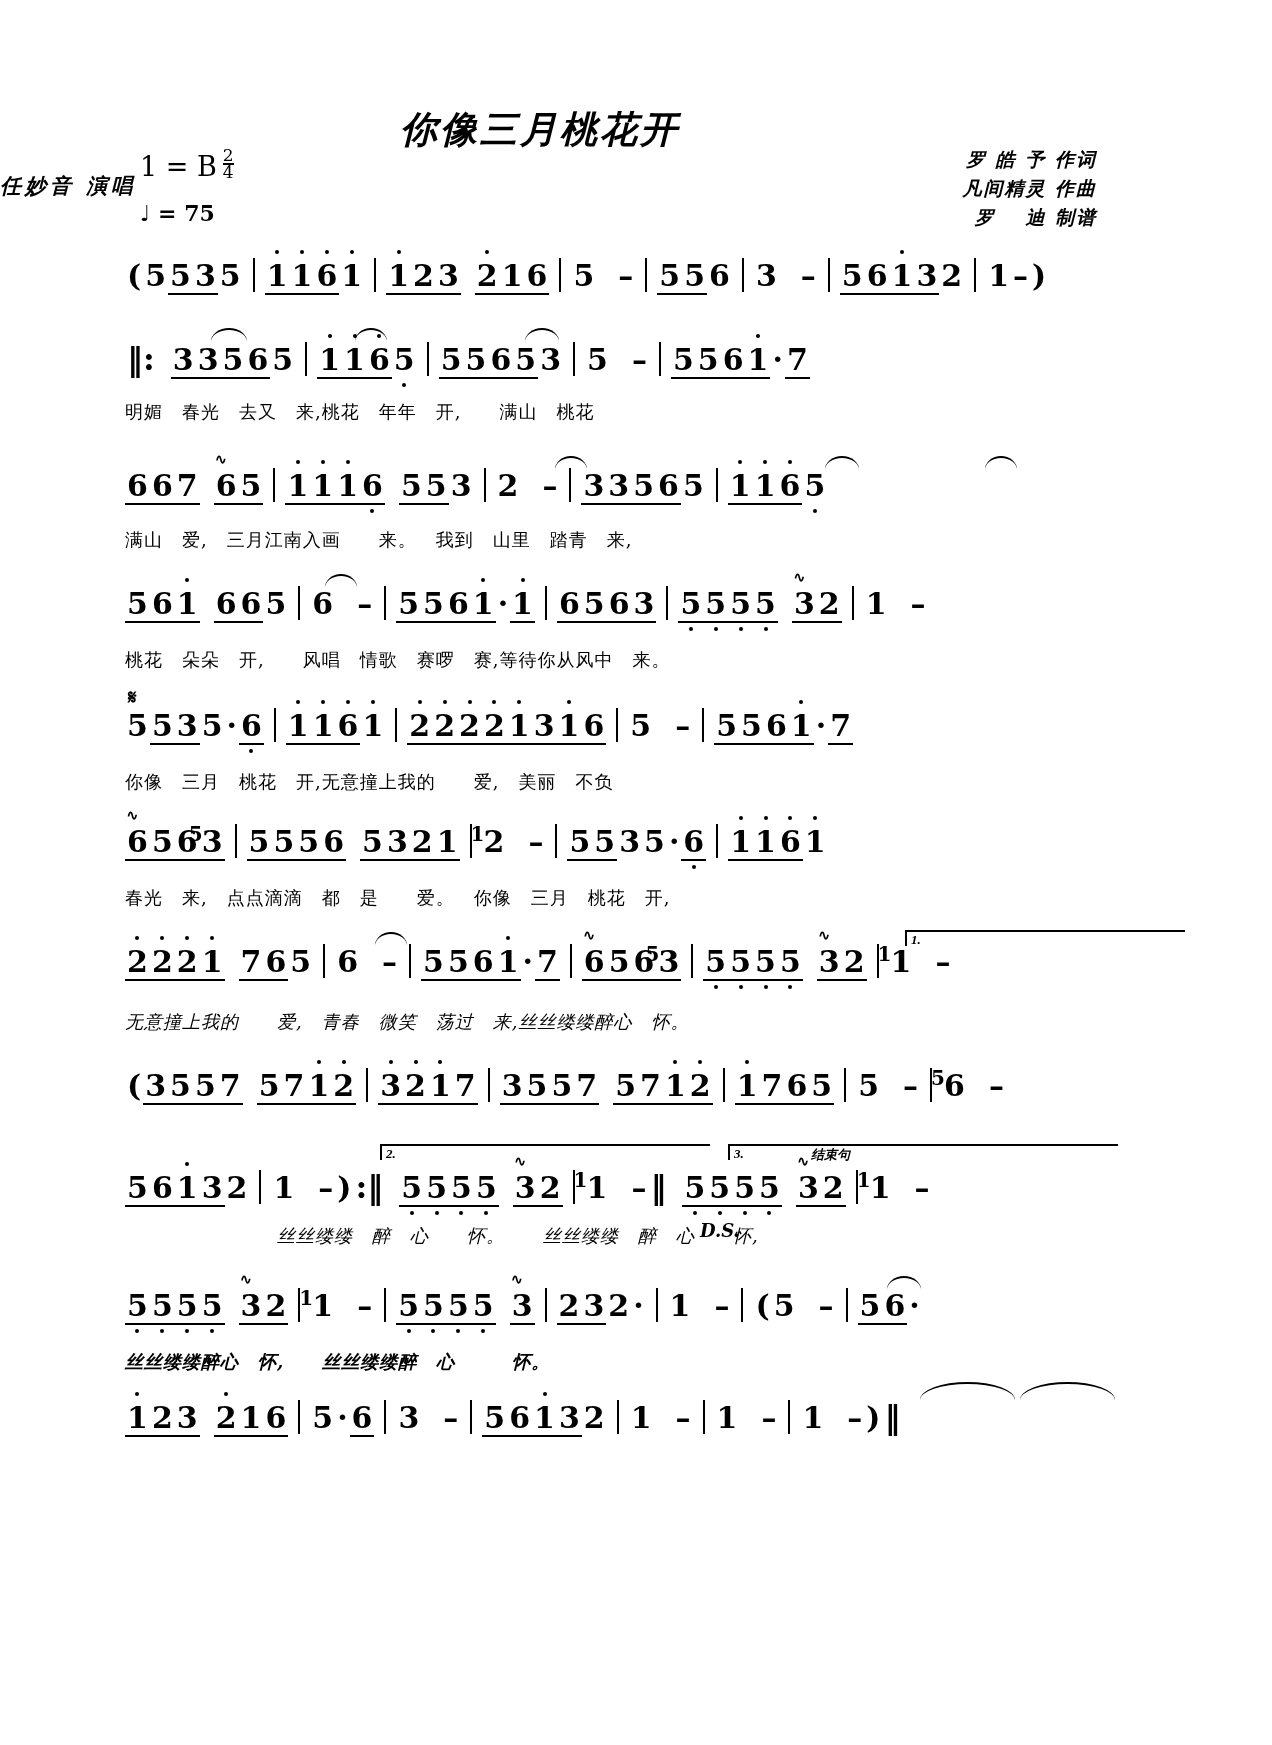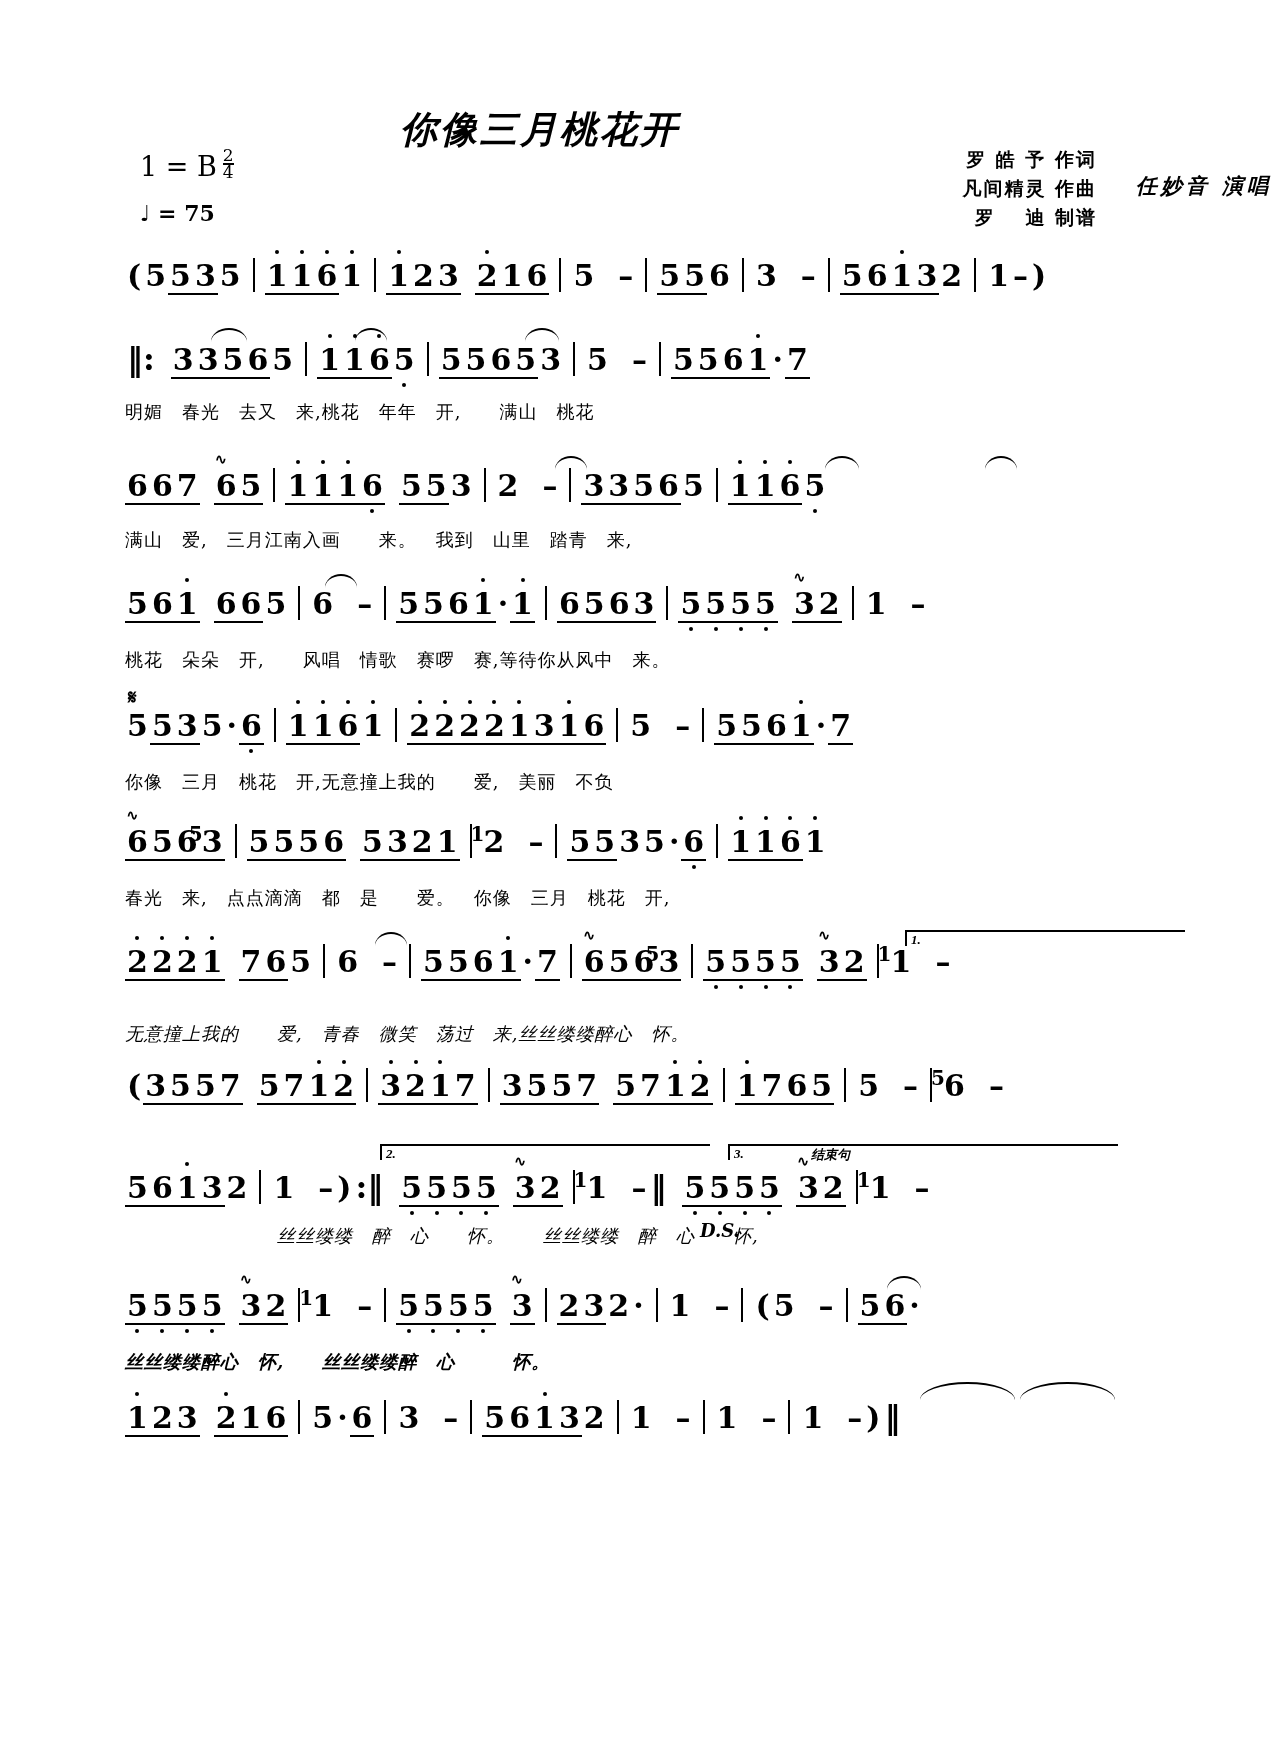--- a/index.html
+++ b/index.html
@@ -32,37 +32,38 @@
     font-size: 37px;
     font-weight: bold;
     font-style: italic;
     letter-spacing: 3px;
   }
   .singer {
     position: absolute;
     top: 172px;
     left: 0;
     width: 1272px;
-    text-align: right;
+    text-align: left;
     font-family: "DejaVu Serif", serif;
     font-size: 21px;
     font-weight: bold;
     font-style: italic;
     letter-spacing: 4px;
   }
   .credits {
     position: absolute;
     top: 145px;
     right: 175px;
     text-align: right;
     font-family: "DejaVu Serif", serif;
     font-size: 19px;
     font-weight: bold;
     line-height: 29px;
     letter-spacing: 2px;
+    font-style: italic;
   }
   .keysig {
     position: absolute;
     top: 148px;
     left: 140px;
     font-family: "DejaVu Serif", serif;
     font-size: 27px;
     font-weight: normal;
   }
   .keysig .frac {
@@ -239,21 +240,21 @@
       <span class="n u1"><span class="mord">∿</span>6</span><span class="n u1">5</span><span class="n u1">6</span><span class="n u1"><span class="brep">5</span>3</span><span class="bar"></span><span class="n u1">5</span><span class="n u1">5</span><span class="n u1">5</span><span class="n u1">6</span><span class="sp"></span><span class="n u1">5</span><span class="n u1">3</span><span class="n u1">2</span><span class="n u1">1</span><span class="bar"></span><span class="n"><span class="brep">1</span>2</span><span class="dashm"></span><span class="n">–</span><span class="bar"></span><span class="n u1">5</span><span class="n u1">5</span><span class="n">3</span><span class="n">5</span><span class="n">·</span><span class="n u1 dot-dn">6</span><span class="bar"></span><span class="n u1 dot-up">1</span><span class="n u1 dot-up">1</span><span class="n u1 dot-up">6</span><span class="n dot-up">1</span>
     </div>
     <div class="lyrics" style="top:62px;">春光　来,　点点滴滴　都　是　　爱。　你像　三月　桃花　开,</div>
   </div>
 
   <div class="row" style="top:944px;">
     <div class="ending" style="left:905px;top:-14px;width:280px;">1.</div>
     <div class="notes">
       <span class="n u1 dot-up">2</span><span class="n u1 dot-up">2</span><span class="n u1 dot-up">2</span><span class="n u1 dot-up">1</span><span class="sp"></span><span class="n u1">7</span><span class="n u1">6</span><span class="tie" style="left:250px;top:-12px;width:32px;"></span><span class="n">5</span><span class="bar"></span><span class="n">6</span><span class="dashm"></span><span class="n">–</span><span class="bar"></span><span class="n u1">5</span><span class="n u1">5</span><span class="n u1">6</span><span class="n u1 dot-up">1</span><span class="n">·</span><span class="n u1">7</span><span class="bar"></span><span class="n u1"><span class="mord">∿</span>6</span><span class="n u1">5</span><span class="n u1">6</span><span class="n u1"><span class="brep">5</span>3</span><span class="bar"></span><span class="n u1 dot-dn">5</span><span class="n u1 dot-dn">5</span><span class="n u1 dot-dn">5</span><span class="n u1 dot-dn">5</span><span class="sp"></span><span class="n u1"><span class="mord">∿</span>3</span><span class="n u1">2</span><span class="bar"></span><span class="n"><span class="brep">1</span>1</span><span class="dashm"></span><span class="n">–</span>
     </div>
-    <div class="lyrics it" style="top:66px;margin-top:12px;">无意撞上我的　　爱,　青春　微笑　荡过　来,丝丝缕缕醉心　怀。</div>
+    <div class="lyrics it" style="top:66px;">无意撞上我的　　爱,　青春　微笑　荡过　来,丝丝缕缕醉心　怀。</div>
   </div>
 
   <div class="row" style="top:1068px;">
     <div class="notes">
       <span class="n">(</span><span class="n u1">3</span><span class="n u1">5</span><span class="n u1">5</span><span class="n u1">7</span><span class="sp"></span><span class="n u1">5</span><span class="n u1">7</span><span class="n u1 dot-up">1</span><span class="n u1 dot-up">2</span><span class="bar"></span><span class="n u1 dot-up">3</span><span class="n u1 dot-up">2</span><span class="n u1 dot-up">1</span><span class="n u1">7</span><span class="bar"></span><span class="n u1">3</span><span class="n u1">5</span><span class="n u1">5</span><span class="n u1">7</span><span class="sp"></span><span class="n u1">5</span><span class="n u1">7</span><span class="n u1 dot-up">1</span><span class="n u1 dot-up">2</span><span class="bar"></span><span class="n u1 dot-up">1</span><span class="n u1">7</span><span class="n u1">6</span><span class="n u1">5</span><span class="bar"></span><span class="n">5</span><span class="dashm"></span><span class="n">–</span><span class="bar"></span><span class="n"><span class="brep">5</span>6</span><span class="dashm"></span><span class="n">–</span>
     </div>
   </div>
 
   <div class="row" style="top:1168px;">
     <div class="ending" style="left:380px;top:-24px;width:330px;">2.</div>

